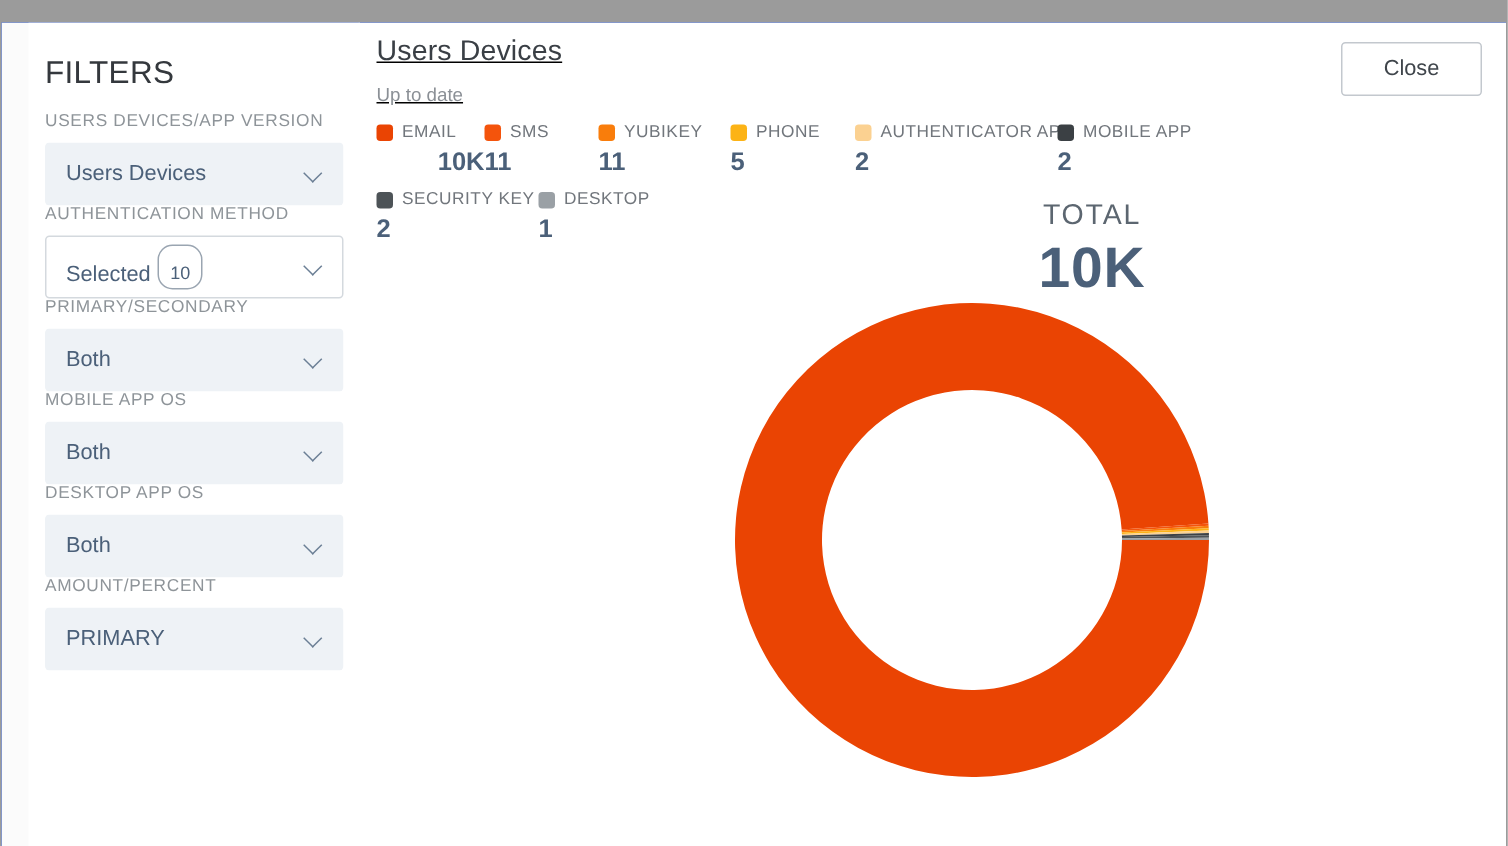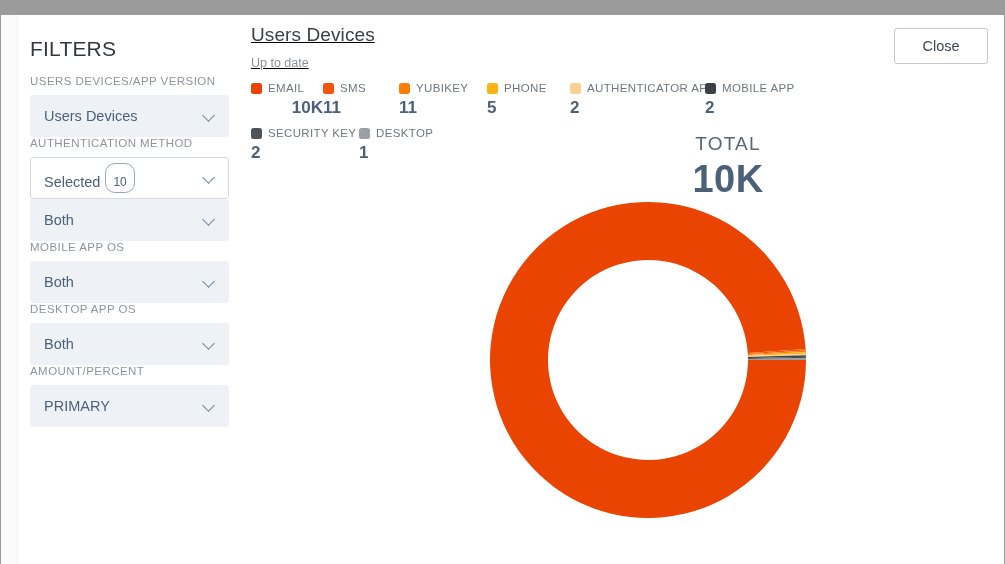--- a/index.html
+++ b/index.html
@@ -216,20 +216,21 @@
 
       <div class="filter-group">
         <div class="filter-label">AUTHENTICATION METHOD</div>
         <div class="select bordered">
           <span class="sel-text"><span>Selected</span><span class="pill">10</span></span>
           <span class="chev"></span>
         </div>
       </div>
 
       <div class="filter-group">
+        <div class="filter-label">PRIMARY/SECONDARY</div>
         <div class="select">
           <span class="sel-text">Both</span>
           <span class="chev"></span>
         </div>
       </div>
 
       <div class="filter-group">
         <div class="filter-label">MOBILE APP OS</div>
         <div class="select">
           <span class="sel-text">Both</span>

